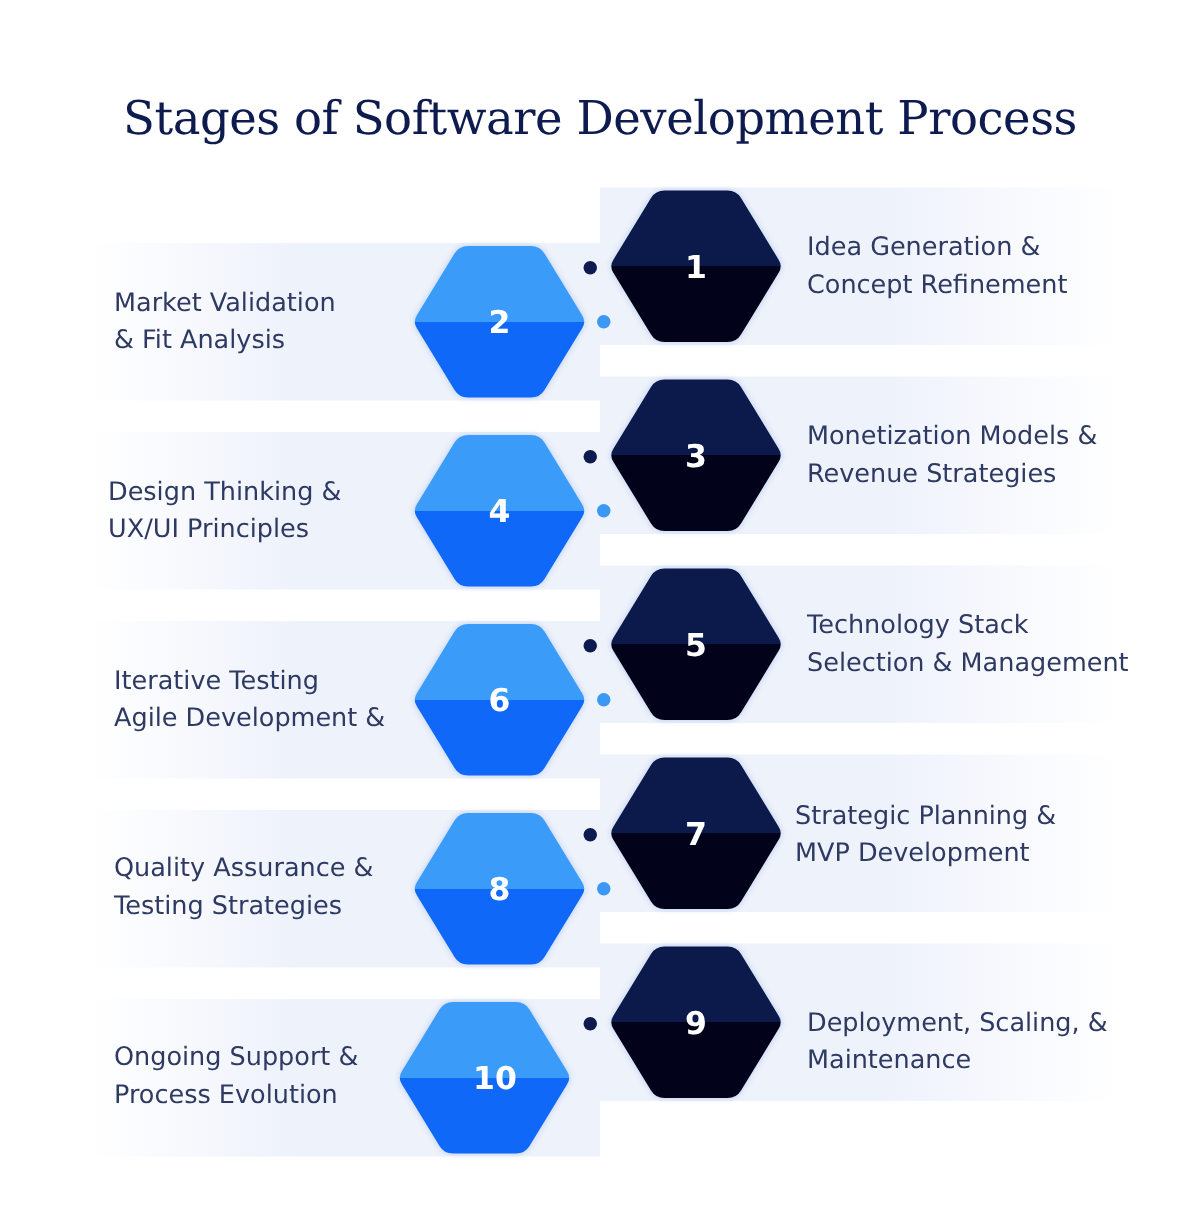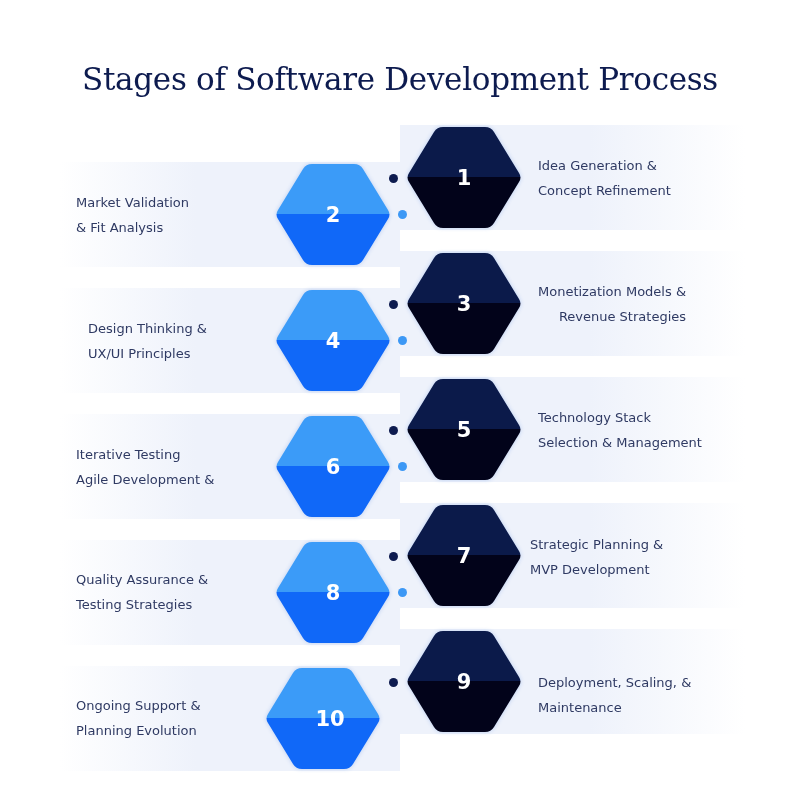--- a/index.html
+++ b/index.html
@@ -27,21 +27,21 @@
     position: absolute; width: 118px; height: 105px;
     filter: drop-shadow(0 0 2px rgba(120,160,230,0.45));
   }
   .hex svg { position: absolute; left: 0; top: 0; }
   .hex .num {
     position: absolute; left: 0; top: 0; width: 100%; height: 100%;
     display: flex; align-items: center; justify-content: center;
     color: #ffffff; font-weight: bold; font-size: 21px;
   }
   .label {
-    position: absolute; font-size: 13px; line-height: 25px; color: #2f3a63;
+    position: absolute; font-size: 17px; line-height: 25px; color: #2f3a63;
     white-space: nowrap;
   }
   .dot {
     position: absolute; width: 9px; height: 9px; border-radius: 50%;
   }
   .dot.dark { background: #0d1b4f; }
   .dot.light { background: #3c98f5; }
 </style>
 </head>
 <body>
@@ -101,33 +101,33 @@
   <div>&amp; Fit Analysis</div>
 </div>
 
 <div class="hex" style="left:405px; top:251px;">
   <svg width="118" height="105">
       <use href="#hexPath" fill="url(#gDark)"></use>
     </svg>
   <div class="num">3</div>
 </div>
 <div class="dot dark" style="left:389px; top:300px;"></div>
-<div class="label" style="left:538px; top:279px;text-align:right;">
+<div class="label" style="left:538px; top:279px;">
   <div>Monetization Models &amp;</div>
   <div>Revenue Strategies</div>
 </div>
 
 <div class="hex" style="left:274px; top:288px;">
   <svg width="118" height="105">
       <use href="#hexPath" fill="url(#gBlue)"></use>
     </svg>
   <div class="num">4</div>
 </div>
 <div class="dot light" style="left:398px; top:336px;"></div>
-<div class="label" style="left:88px; top:316px;">
+<div class="label" style="left:72px; top:316px;">
   <div>Design Thinking &amp;</div>
   <div>UX/UI Principles</div>
 </div>
 
 <div class="hex" style="left:405px; top:377px;">
   <svg width="118" height="105">
       <use href="#hexPath" fill="url(#gDark)"></use>
     </svg>
   <div class="num">5</div>
 </div>
@@ -186,14 +186,14 @@
 </div>
 
 <div class="hex" style="left:264px; top:666px;">
   <svg width="118" height="105">
       <use href="#hexPath" fill="url(#gBlue)"></use>
     </svg>
   <div class="num" style="padding-left:14px; box-sizing:border-box;">10</div>
 </div>
 <div class="label" style="left:76px; top:693px;">
   <div>Ongoing Support &amp;</div>
-  <div>Planning Evolution</div>
+  <div>Process Evolution</div>
 </div>
 
 </body></html>

